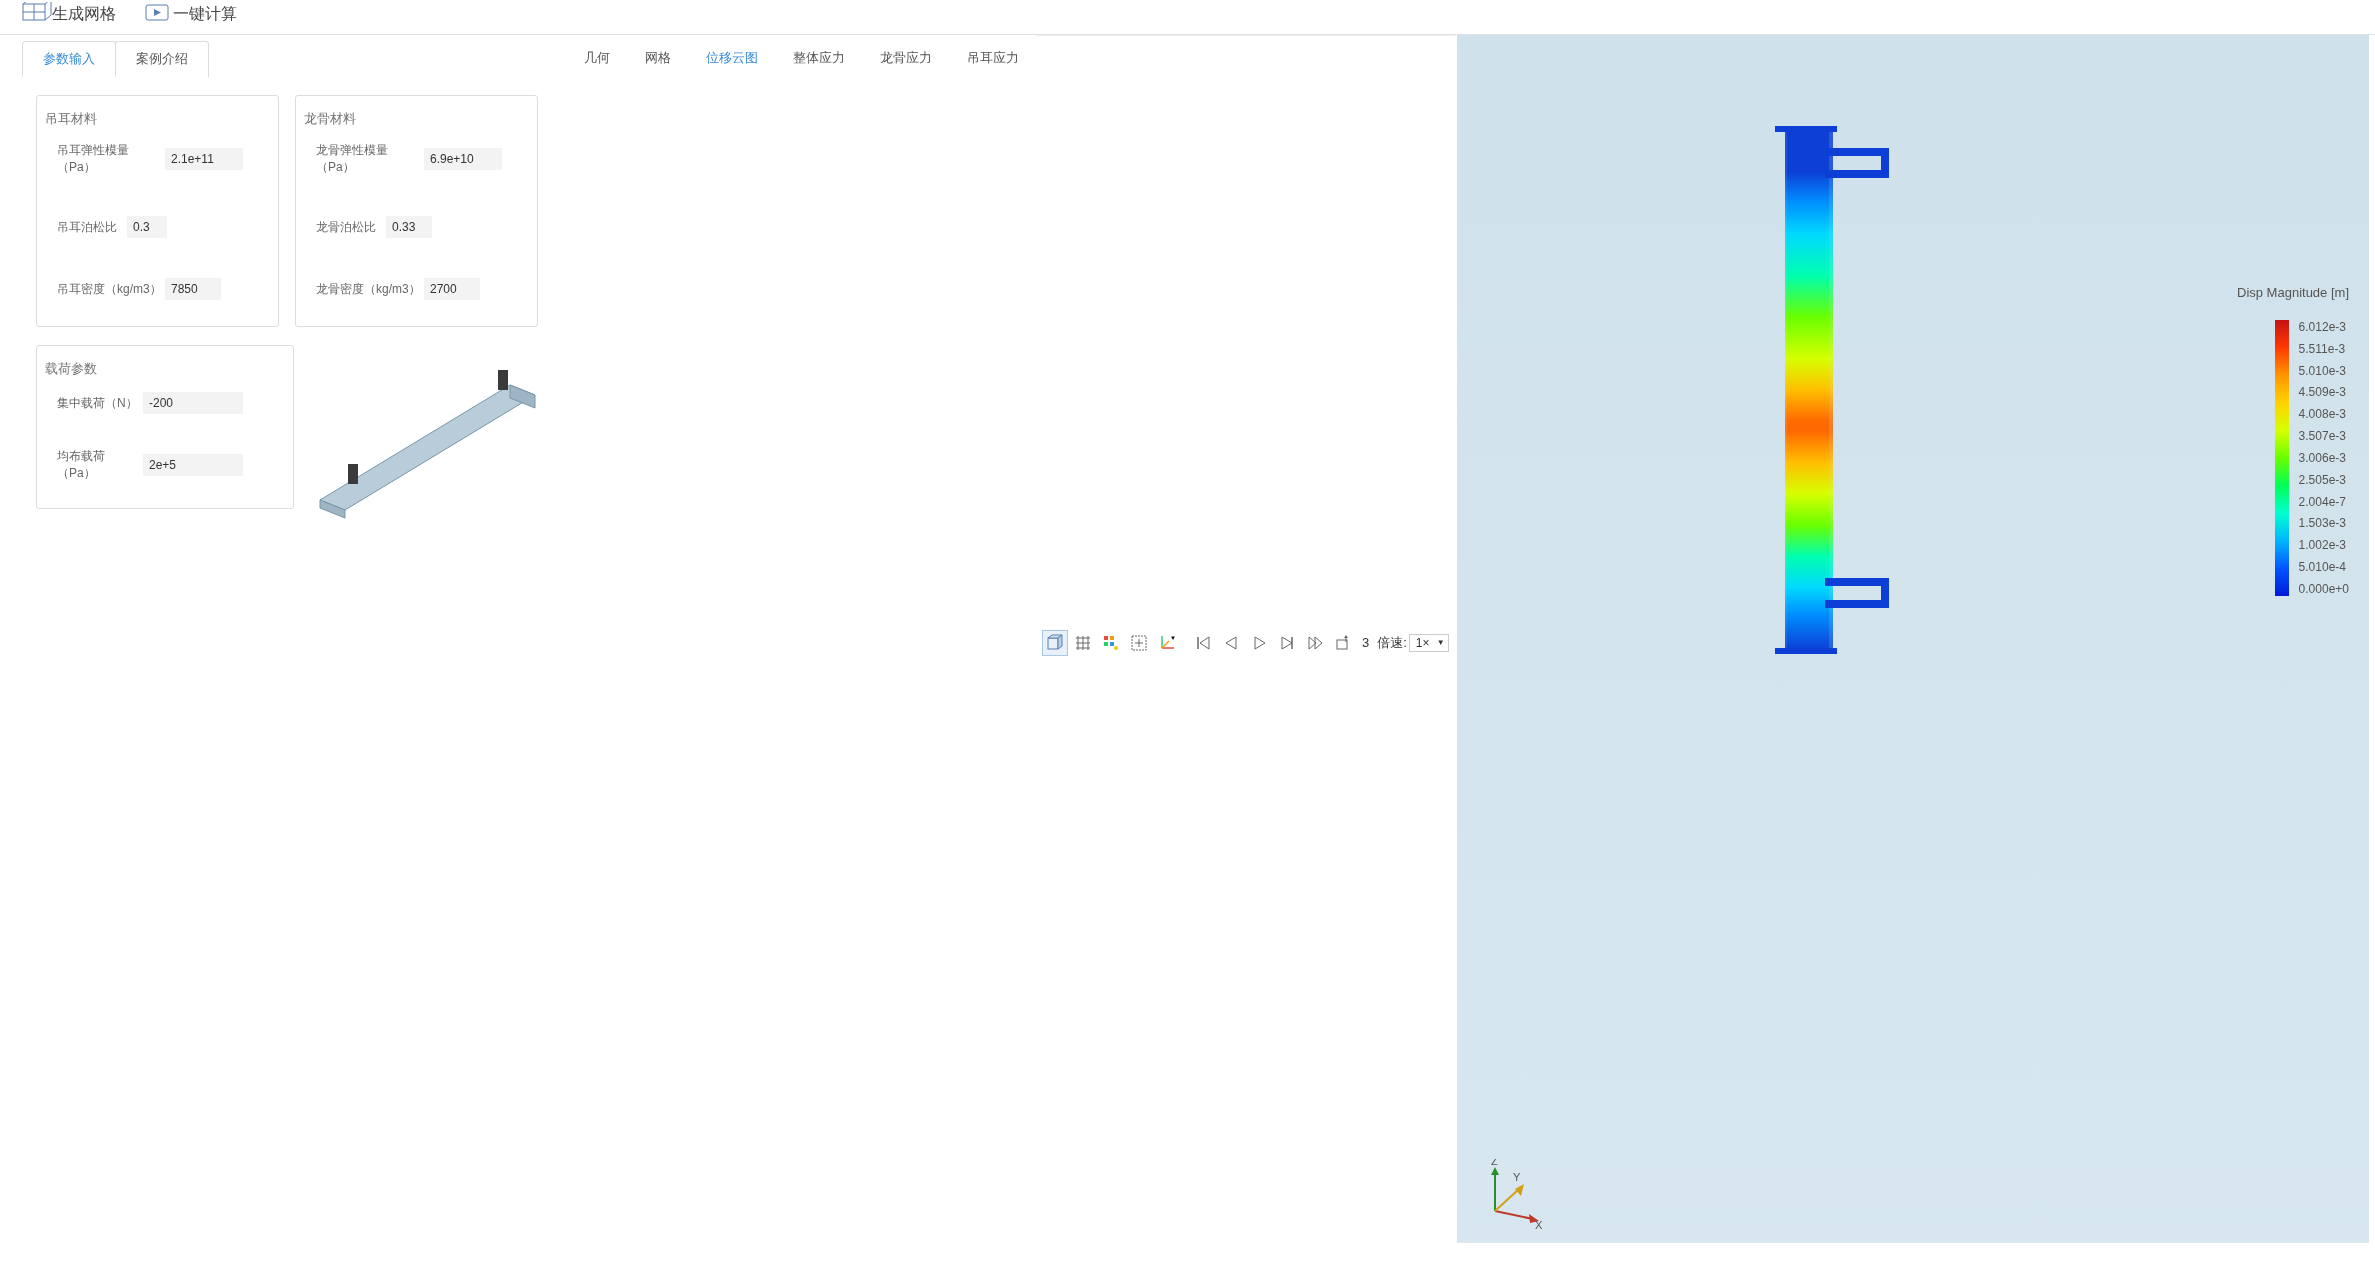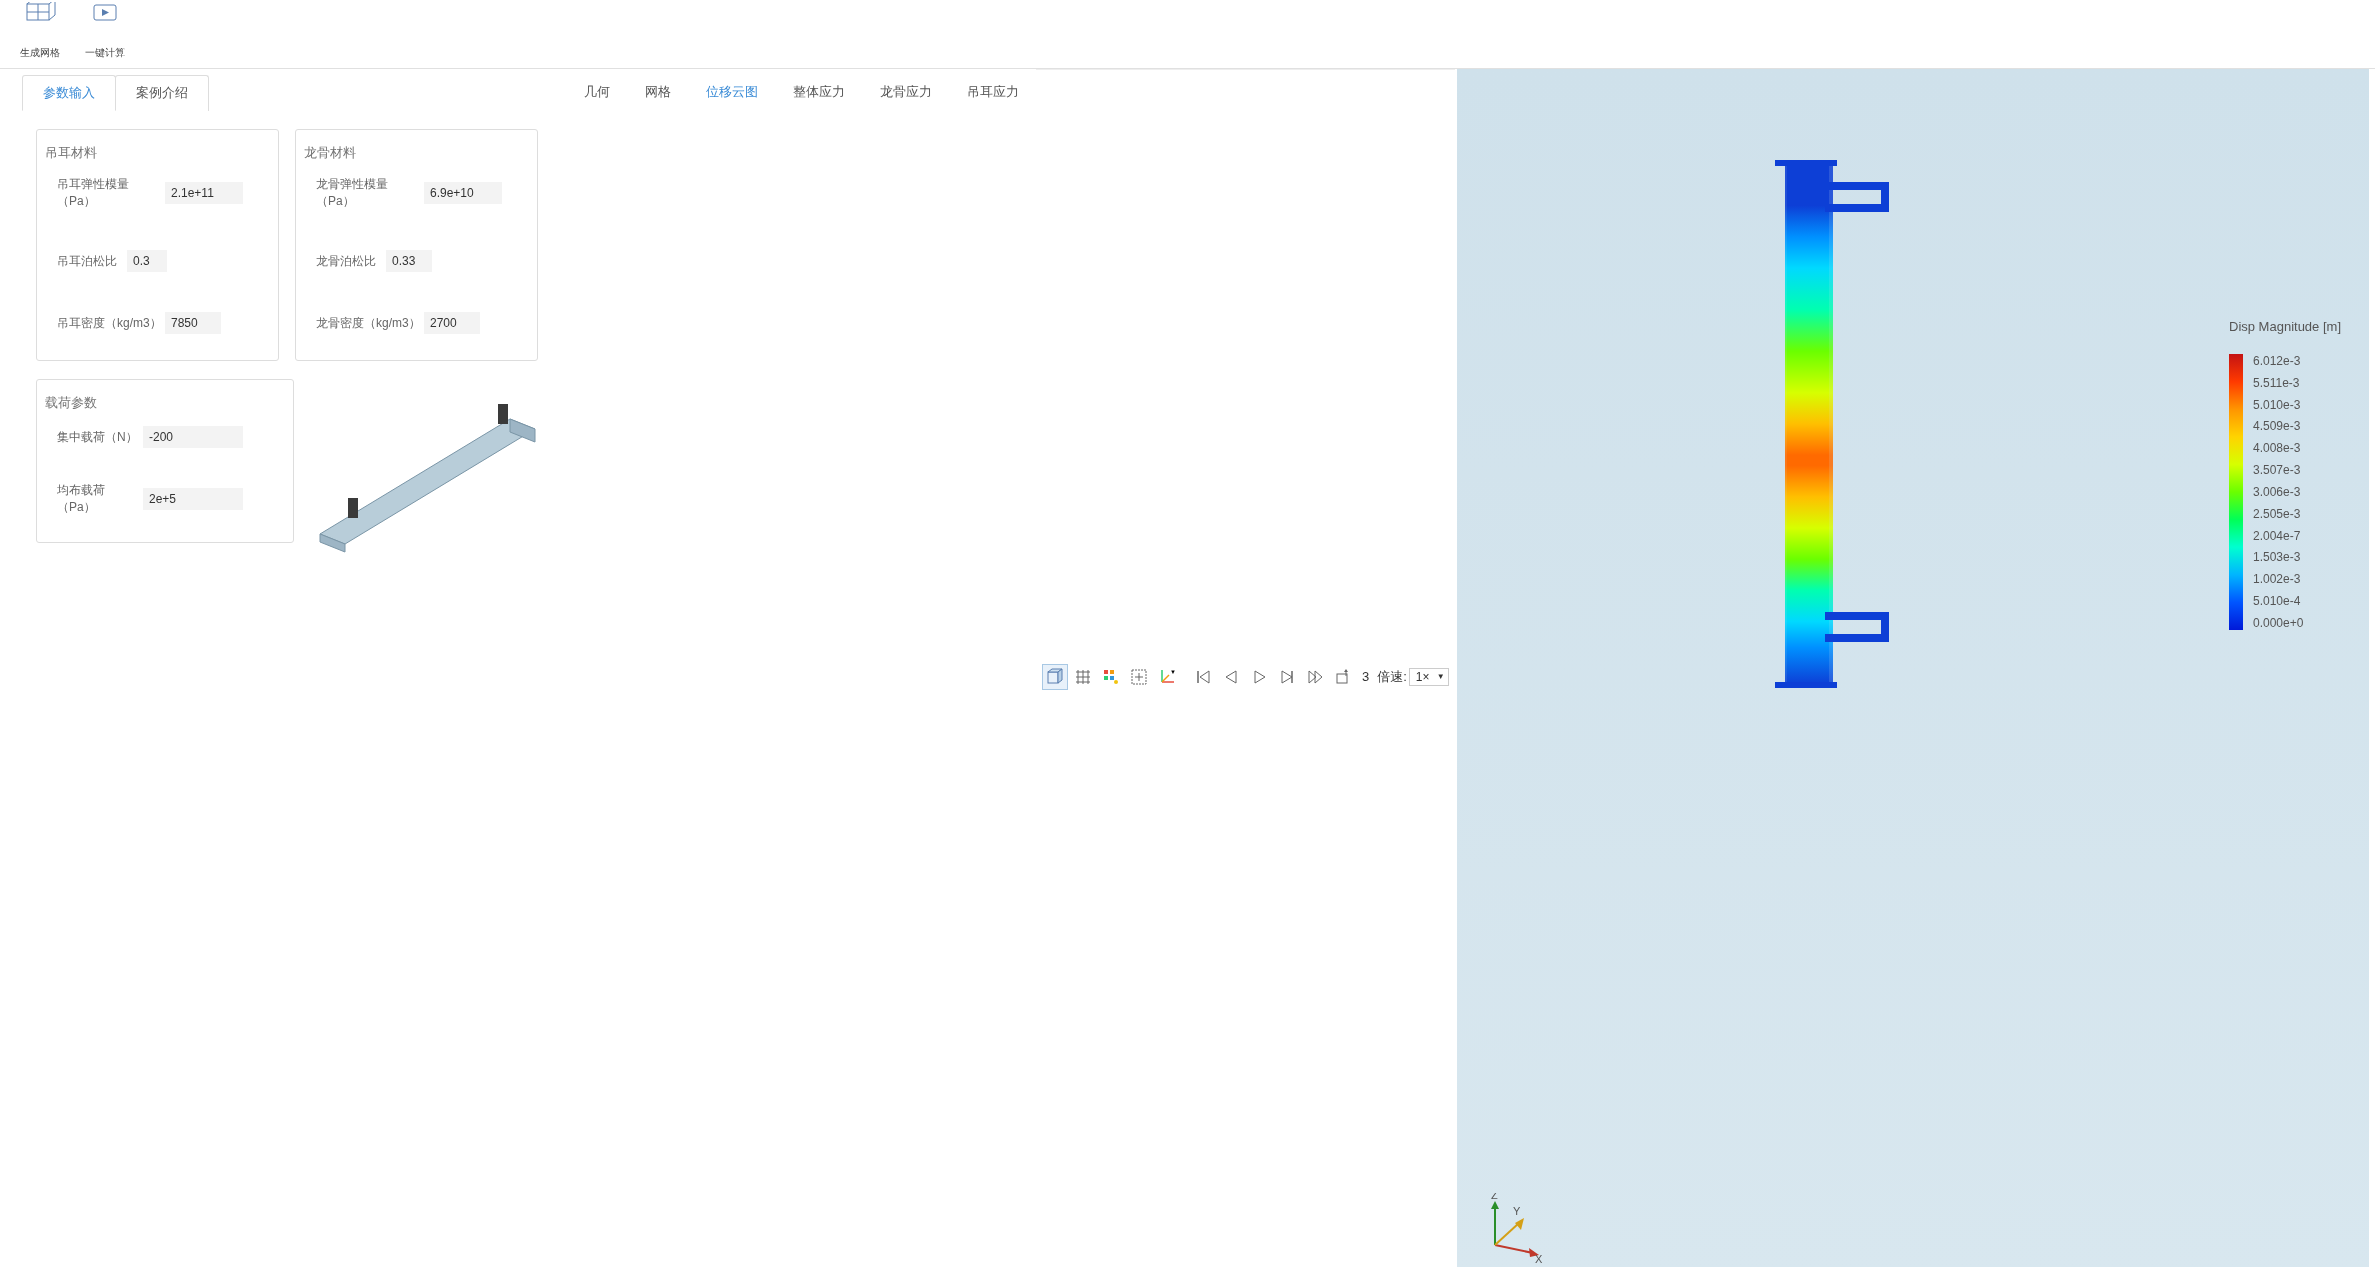--- a/index.html
+++ b/index.html
@@ -1,20 +1,20 @@
 <!DOCTYPE html>
 <html><head>
 <meta charset="utf-8">
 <style>
   * { box-sizing: border-box; margin: 0; padding: 0; }
   body { font-family: "Microsoft YaHei", "Segoe UI", sans-serif; font-size: 13px; color: #333; background: #fff; }
   
   
   .top-toolbar { display: flex; padding: 2px 20px 8px; border-bottom: 1px solid #e0e0e0; gap: 25px; }
-  .tb-btn { display: flex; flex-direction: column; align-items: center; cursor: pointer; font-size: 10px; color: #444; gap: 20px; }
+  .tb-btn { display: flex; flex-direction: row; align-items: center; cursor: pointer; font-size: 16px; color: #444; }
   .tb-btn svg { width: 32px; height: 22px; margin-bottom: 2px; }
   
   
   .main { display: flex; height: calc(100vh - 53px); }
   .left-panel { width: 560px; flex-shrink: 0; padding: 0 4px; }
   .right-panel { flex: 1; display: flex; }
   
   
   .tabs { display: flex; margin-top: 6px; }
   .tab { padding: 8px 20px; border: 1px solid #ddd; border-bottom: none; background: #fff; cursor: pointer; font-size: 13px; color: #555; border-radius: 3px 3px 0 0; margin-right: -1px; }
@@ -42,21 +42,21 @@
   .vp-sep { width: 6px; }
   .frame-num { margin: 0 4px; font-size: 13px; }
   .speed-label { font-size: 13px; margin-left: 2px; }
   .speed-sel { border: 1px solid #ccc; padding: 1px 18px 1px 6px; font-size: 12px; position: relative; }
   .speed-wrap { position: relative; display: inline-flex; align-items: center; }
   .speed-wrap::after { content: "▼"; position: absolute; right: 4px; font-size: 8px; pointer-events: none; }
   
   
   .viewport { flex: 1; background: linear-gradient(#cfe1eb, #d8e7ef); position: relative; margin: 0 6px 6px 2px; overflow: hidden; }
   .triad { position: absolute; left: 20px; bottom: 14px; }
-  .legend { position: absolute; right: 28px; top: 250px; display: flex; flex-direction: column; }
+  .legend { position: absolute; right: 20px; top: 250px; display: flex; flex-direction: column; align-items: flex-end; }
   .legend-title { font-size: 13px; color: #555; margin-bottom: 20px; }
   .legend-body { display: flex; }
   .legend-bar { width: 14px; height: 276px; background: linear-gradient(to bottom, #c41313, #ff3a00, #ff9500, #ffd300, #d6ff00, #6aff00, #00ff57, #00ffd0, #00b5ff, #0055ff, #0019d8); margin-right: 10px; }
   .legend-ticks { display: flex; flex-direction: column; justify-content: space-between; height: 276px; font-size: 12px; color: #555; }
   
   .beam-svg { position: absolute; left: 310px; top: 55px; }
 </style>
 </head>
 <body>
 

